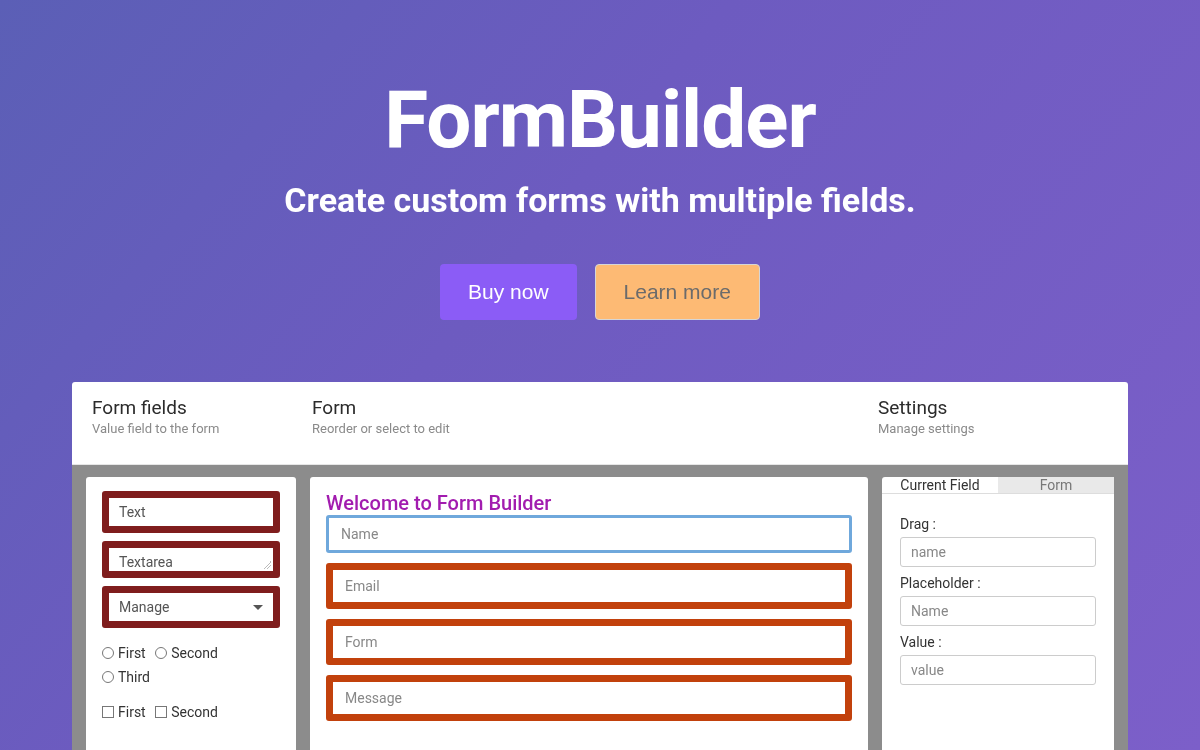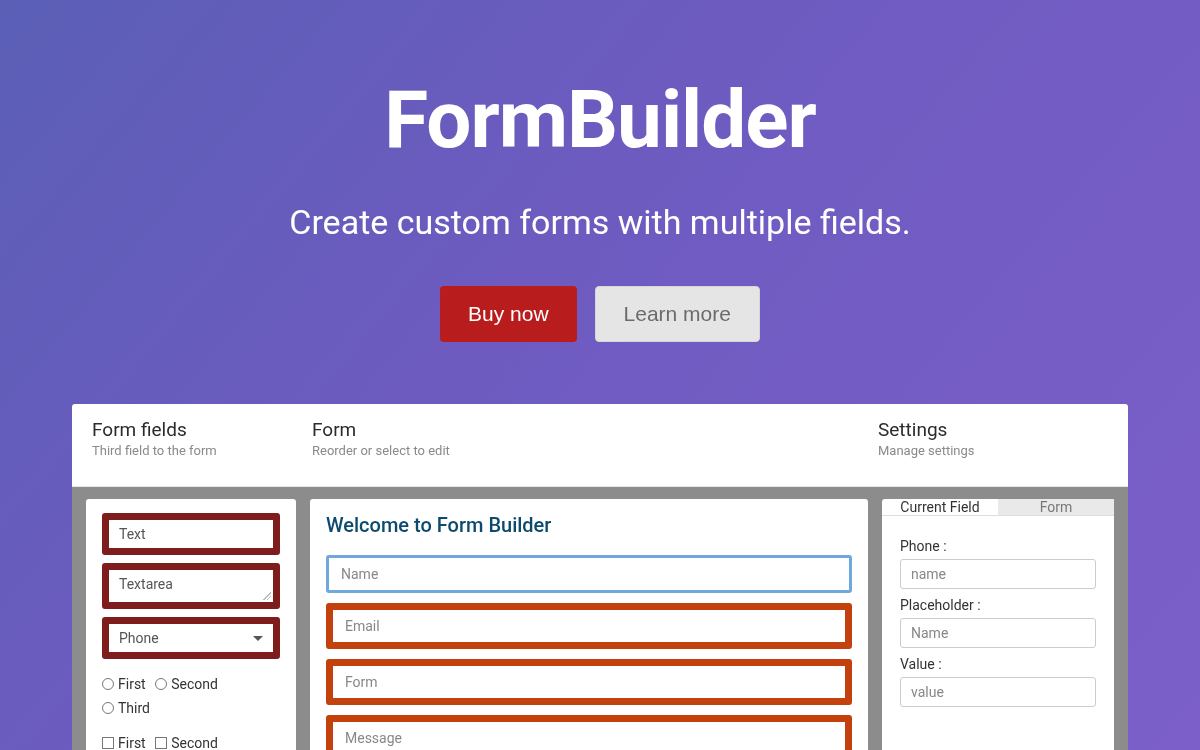--- a/index.html
+++ b/index.html
@@ -15,44 +15,44 @@
   .hero-title {
     color: #fff;
     font-size: 80px;
     font-weight: 700;
     letter-spacing: -1px;
     line-height: 1.05;
   }
   .hero-subtitle {
     color: #fff;
     font-size: 34px;
-    font-weight: 400;
-    margin-top: 40px;
+    font-weight: 700;
+    margin-top: 18px;
   }
   .hero-buttons {
     margin-top: 44px;
     display: flex;
     gap: 18px;
     justify-content: center;
   }
   .btn {
     display: inline-block;
     padding: 15px 28px;
     font-size: 21px;
     font-weight: 500;
     border-radius: 4px;
     border: none;
     cursor: pointer;
   }
   .btn-primary {
-    background: #b91c1c;
+    background: #8b5cf6;
     color: #fff;
   }
   .btn-secondary {
-    background: #e5e5e5;
+    background: #fdba74;
     color: #6b6b6b;
     border: 1px solid #d6d6d6;
   }
 
   .app-preview {
     background: #fff;
     margin: 62px 72px 0 72px;
     border-radius: 3px 3px 0 0;
     overflow: hidden;
   }
@@ -93,21 +93,21 @@
 
   .field-item {
     border: 7px solid #7f1d1d;
     border-radius: 3px;
     padding: 6px 10px;
     font-size: 14px;
     color: #555;
     margin-bottom: 8px;
     background: #fff;
   }
-  .field-textarea { height: 46px; position: relative; }
+  .field-textarea { height: 37px; position: relative; }
   .field-textarea::after {
     content: "";
     position: absolute; right: 2px; bottom: 2px;
     width: 8px; height: 8px;
     background:
       linear-gradient(135deg, transparent 50%, #bbb 50%, #bbb 60%, transparent 60%),
       linear-gradient(135deg, transparent 70%, #bbb 70%, #bbb 80%, transparent 80%);
   }
   .field-select {
     display: flex; justify-content: space-between; align-items: center;
@@ -133,22 +133,21 @@
     margin-right: 4px; display: inline-block;
   }
   .check-box {
     width: 12px; height: 12px; border: 1px solid #777;
     margin-right: 4px; display: inline-block;
   }
 
   .form-title {
     font-size: 20px;
     font-weight: 500;
-    color: #0c4a6e;
-    margin-bottom: 18px;
+    color: #a21caf;
   }
   .form-input {
     border: 7px solid #c2410c;
     border-radius: 3px;
     padding: 8px 12px;
     font-size: 14px;
     color: #888;
     margin-bottom: 10px;
     background: #fff;
   }
@@ -201,39 +200,39 @@
   <div class="hero-buttons">
     <button class="btn btn-primary">Buy now</button>
     <button class="btn btn-secondary">Learn more</button>
   </div>
 </div>
 
 <div class="app-preview">
   <div class="panel-headers">
     <div class="panel-header ph-fields">
       <h3>Form fields</h3>
-      <p>Third field to the form</p>
+      <p>Value field to the form</p>
     </div>
     <div class="panel-header ph-form">
       <h3>Form</h3>
       <p>Reorder or select to edit</p>
     </div>
     <div class="panel-header ph-settings">
       <h3>Settings</h3>
       <p>Manage settings</p>
     </div>
   </div>
 
   <div class="panel-body">
 
     <div class="card card-fields">
       <div class="field-item">Text</div>
       <div class="field-item field-textarea">Textarea</div>
       <div class="field-item field-select">
-        <span>Phone</span>
+        <span>Manage</span>
         <span class="select-caret"></span>
       </div>
       <div class="radio-group">
         <span class="radio-item">
             <span class="radio-dot"></span>
             <span>First</span>
           </span>
         <span class="radio-item">
             <span class="radio-dot"></span>
             <span>Second</span>
@@ -262,21 +261,21 @@
       <div class="form-input">Form</div>
       <div class="form-input">Message</div>
     </div>
 
     <div class="card card-settings">
       <div class="settings-tabs">
         <div class="tab">Current Field</div>
         <div class="tab inactive">Form</div>
       </div>
       <div class="settings-body">
-        <div class="settings-label">Phone :</div>
+        <div class="settings-label">Drag :</div>
         <div class="settings-input">name</div>
         <div class="settings-label">Placeholder :</div>
         <div class="settings-input">Name</div>
         <div class="settings-label">Value :</div>
         <div class="settings-input">value</div>
       </div>
     </div>
   </div>
 </div>
 

